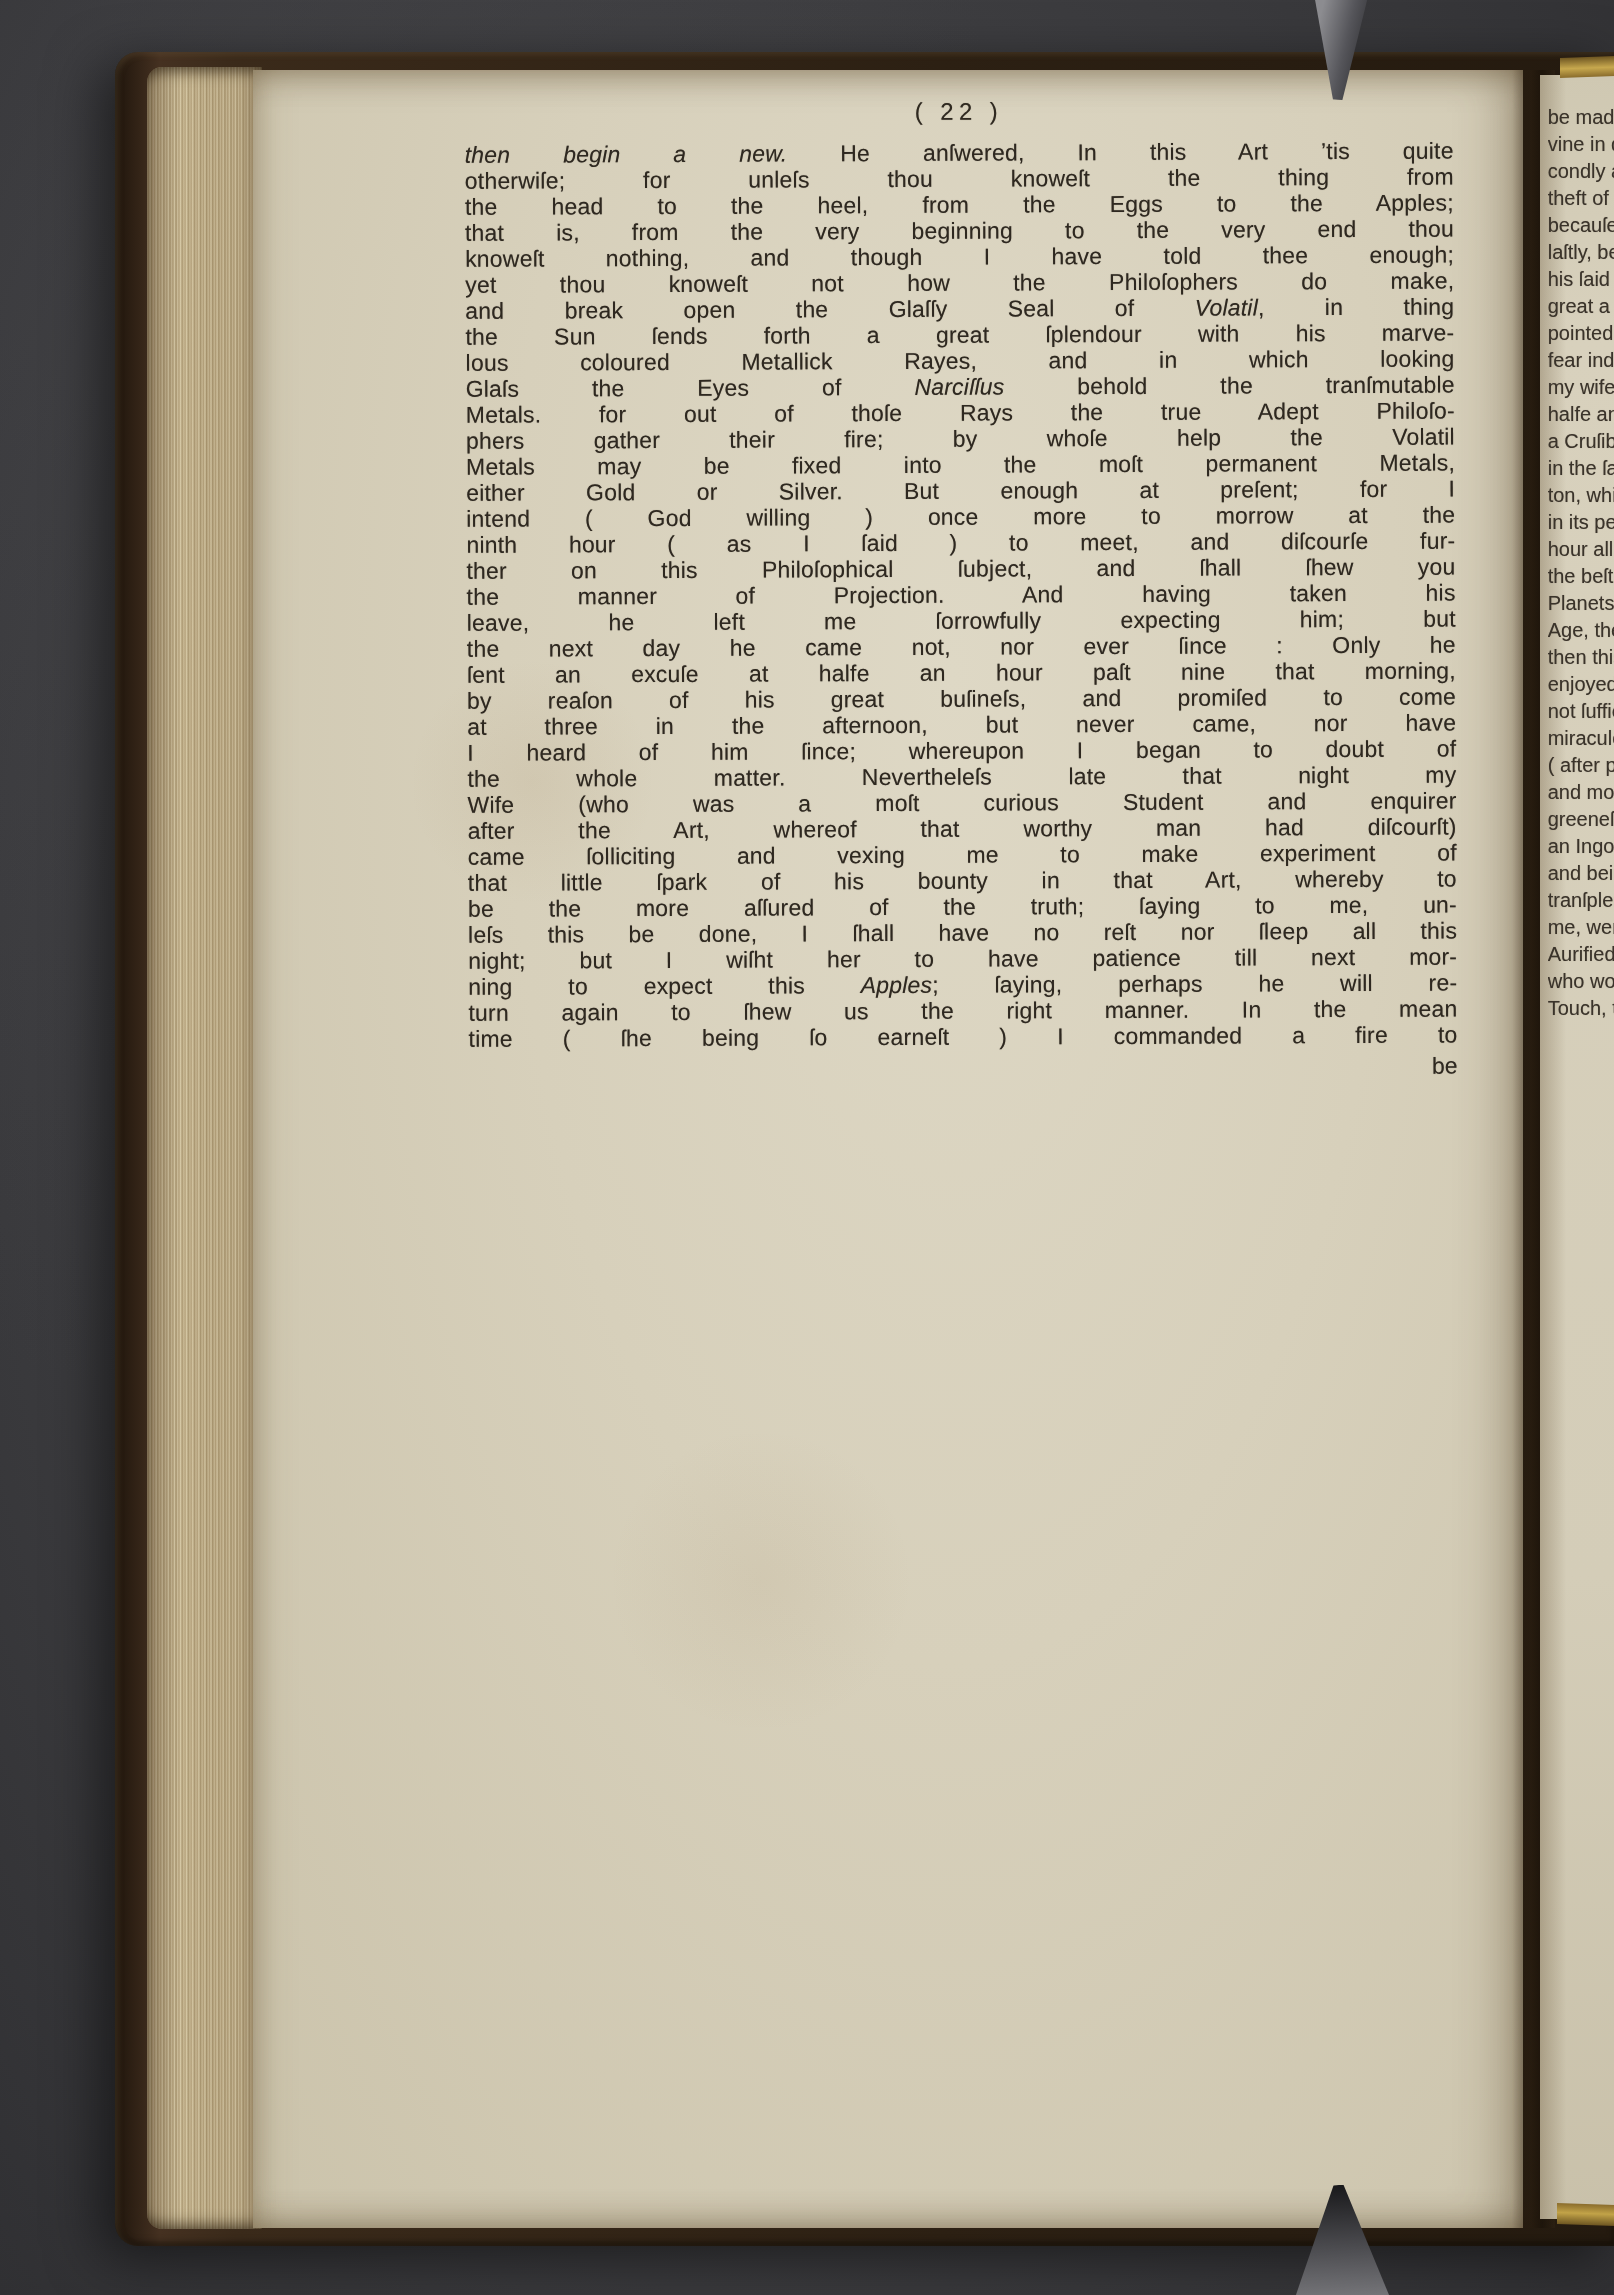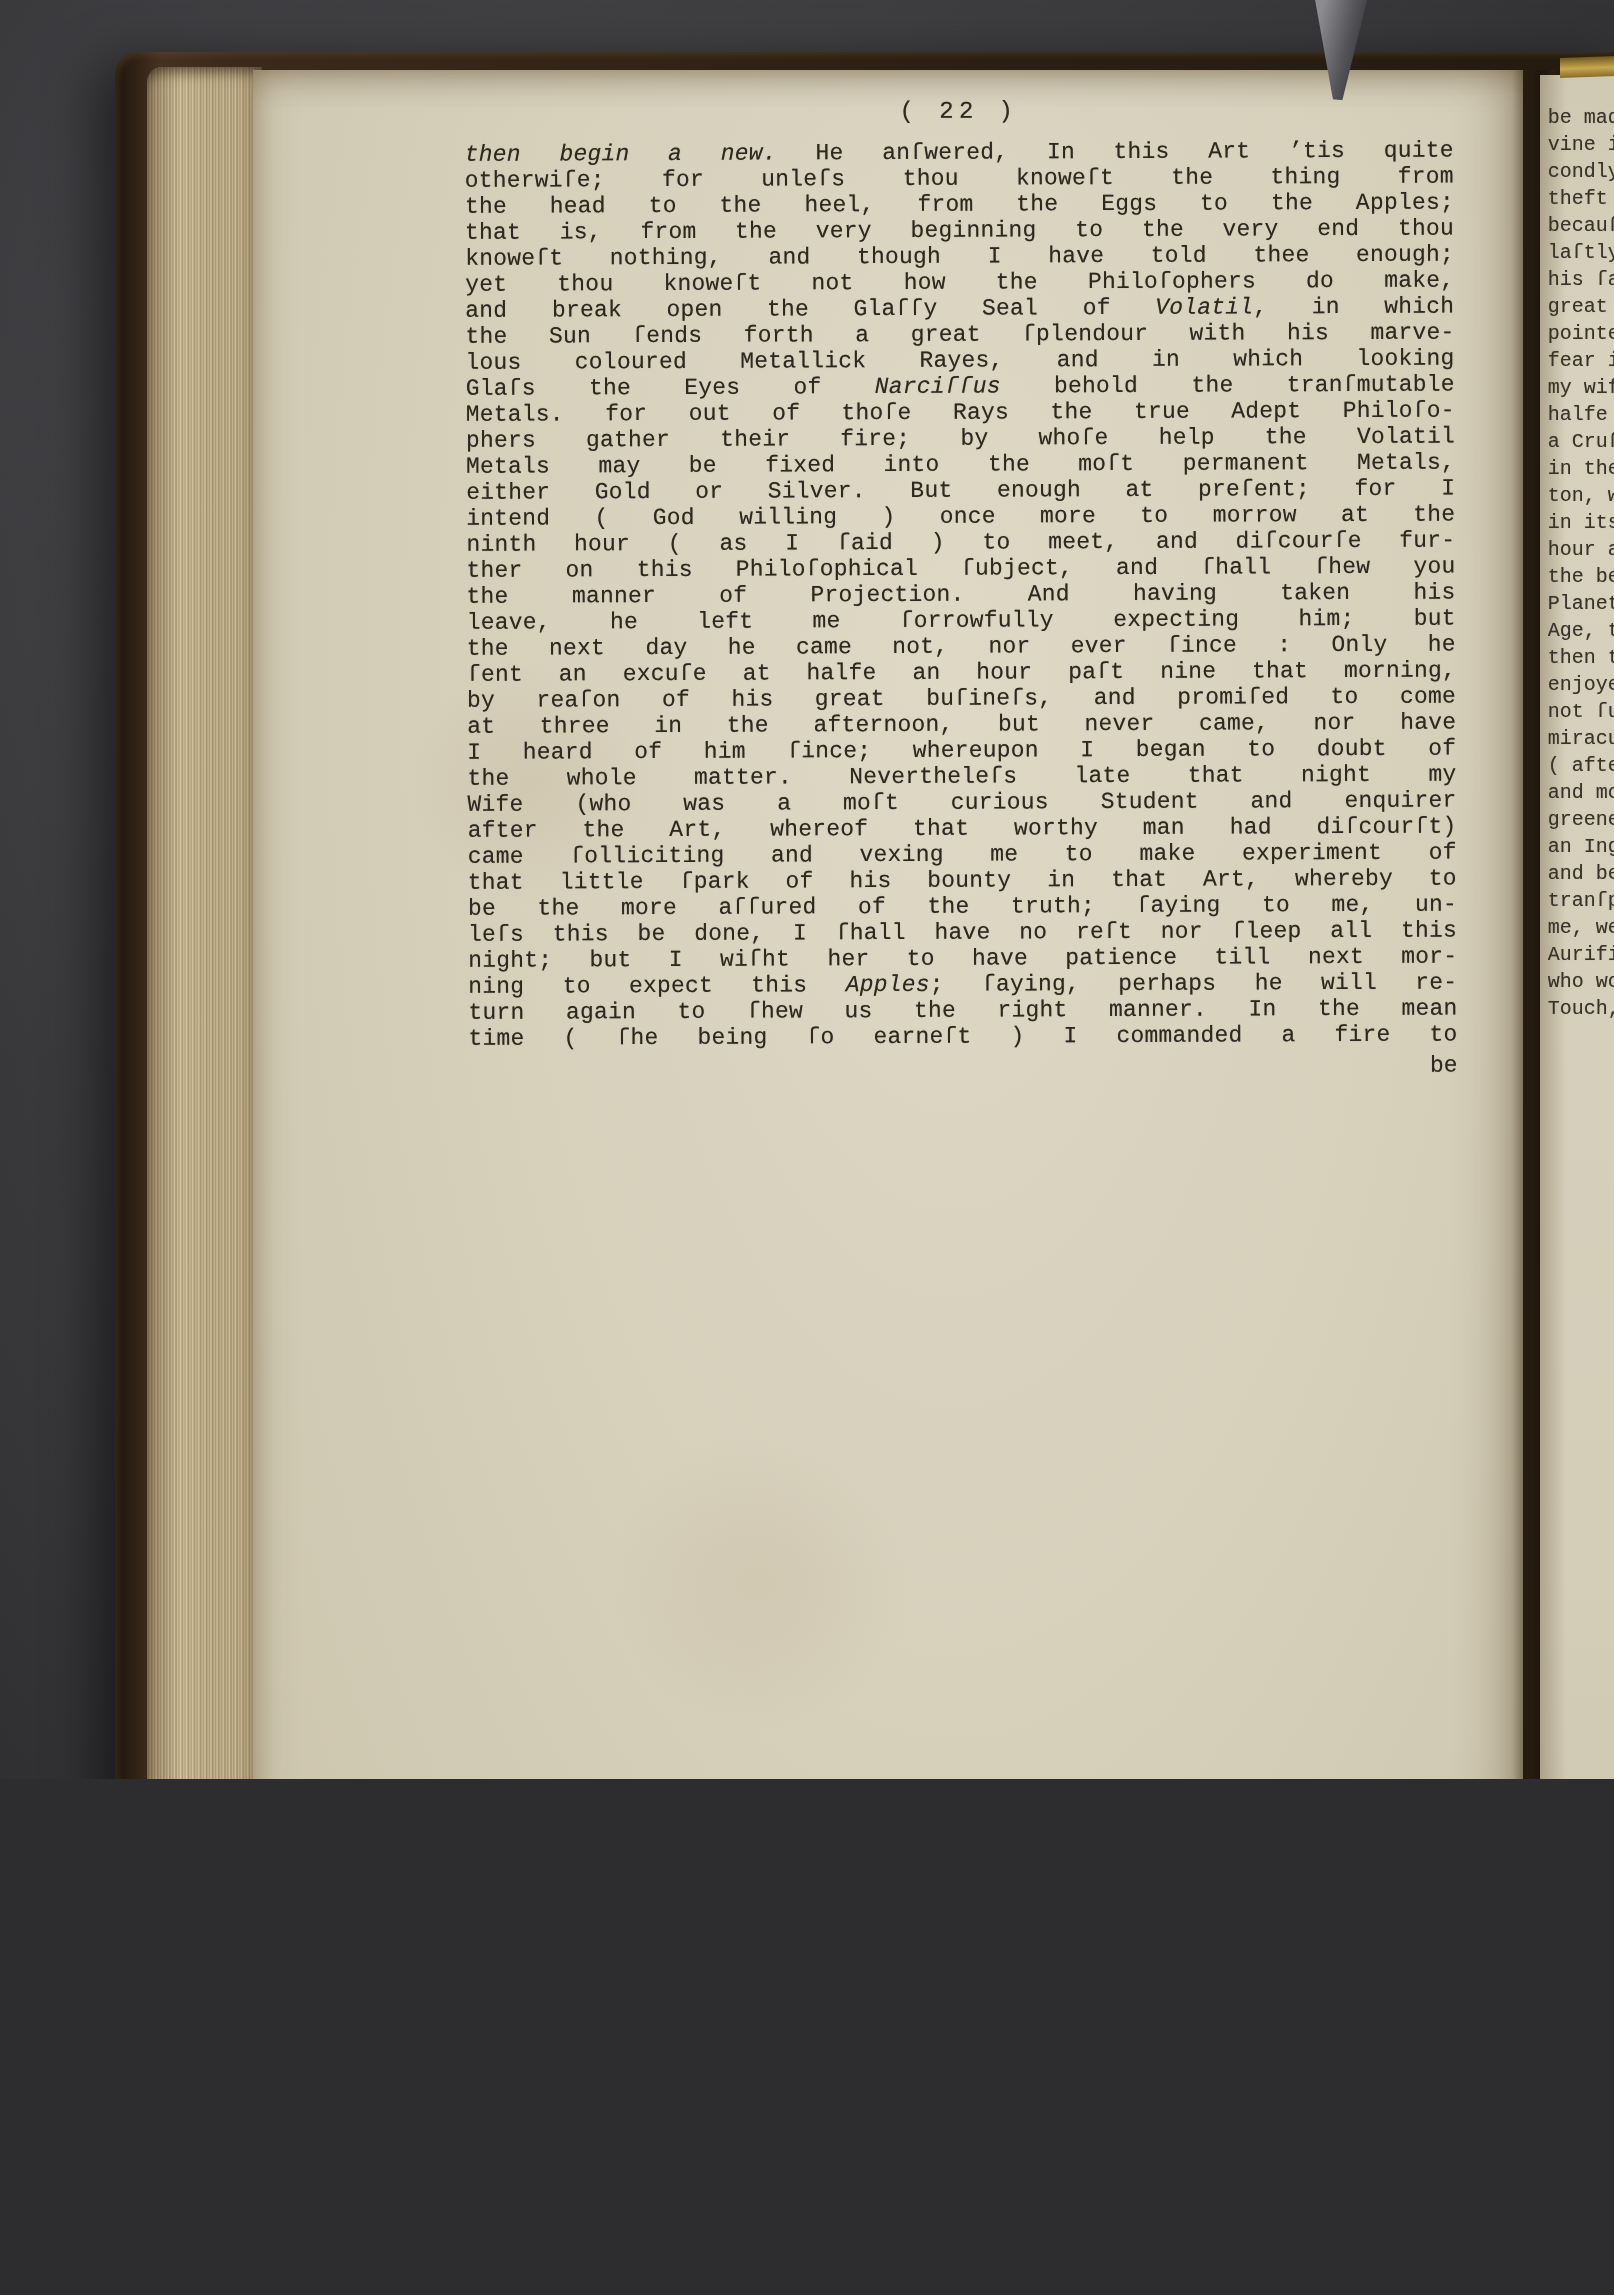--- a/index.html
+++ b/index.html
@@ -1,18 +1,18 @@
 <!DOCTYPE html>
 <html style="font-size:12.2px"><head>
 <meta charset="utf-8">
 <style>
   html,body { margin:0; padding:0; background:#2d2d30; }
   .scene {
-    position:relative; width:1614px; height:1779px; overflow:hidden;
-    font-family:Liberation Mono, monospace;
+    position:relative; width:1614px; height:2295px; overflow:hidden;
+    font-family:Liberation Sans, sans-serif;
     background:
       radial-gradient(ellipse at 12% 10%, rgba(90,90,94,0.25), transparent 40%),
       radial-gradient(ellipse at 50% 45%, #48484b 0%, #3e3e41 55%, #303033 100%);
   }
   .book {
     position:absolute; left:115px; top:52px; width:1500px; height:2194px;
     filter: drop-shadow(-15.3px 12.2px 26px rgba(0,0,0,0.5));
   }
   .board {
     position:absolute; inset:0; border-radius:23px 0 0 23px;
@@ -108,21 +108,21 @@
     <div class="main-page">
       <div class="page-inner">
         <div class="page-number">( 22 )</div>
         <div class="text-block">
             <div class="line"><span class="it">then begin a new.</span><span> He anſwered, In this Art ’tis quite</span></div>
             <div class="line">otherwiſe; for unleſs thou knoweſt the thing from</div>
             <div class="line">the head to the heel, from the Eggs to the Apples;</div>
             <div class="line">that is, from the very beginning to the very end thou</div>
             <div class="line">knoweſt nothing, and though I have told thee enough;</div>
             <div class="line">yet thou knoweſt not how the Philoſophers do make,</div>
-            <div class="line"><span>and break open the Glaſſy Seal of </span><span class="it">Volatil</span><span>, in which</span></div>
+            <div class="line"><span>and break open the Glaſſy Seal of </span><span class="it">Volatil</span><span>, in thing</span></div>
             <div class="line">the Sun ſends forth a great ſplendour with his marve-</div>
             <div class="line">lous coloured Metallick Rayes, and in which looking</div>
             <div class="line"><span>Glaſs the Eyes of </span><span class="it">Narciſſus</span><span> behold the tranſmutable</span></div>
             <div class="line">Metals. for out of thoſe Rays the true Adept Philoſo-</div>
             <div class="line">phers gather their fire; by whoſe help the Volatil</div>
             <div class="line">Metals may be fixed into the moſt permanent Metals,</div>
             <div class="line">either Gold or Silver. But enough at preſent; for I</div>
             <div class="line">intend ( God willing ) once more to morrow at the</div>
             <div class="line">ninth hour ( as I ſaid ) to meet, and diſcourſe fur-</div>
             <div class="line">ther on this Philoſophical ſubject, and ſhall ſhew you</div>

